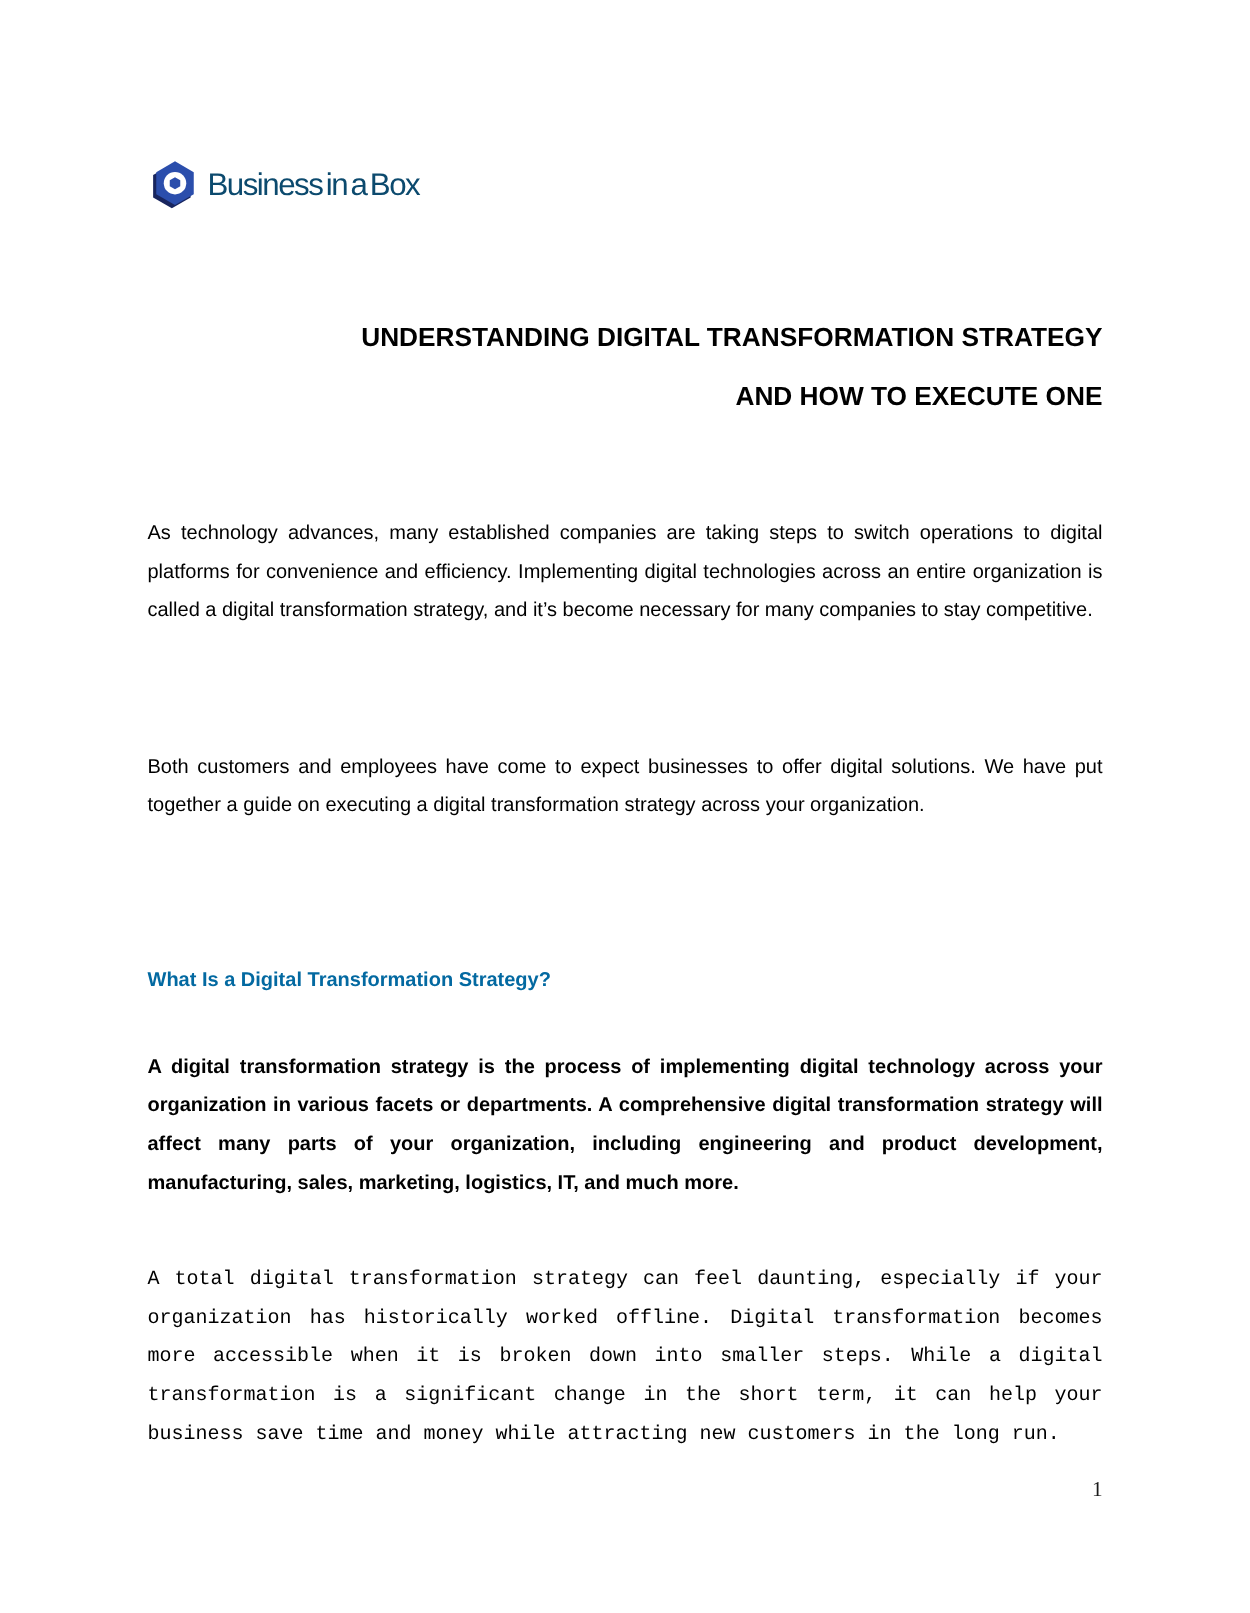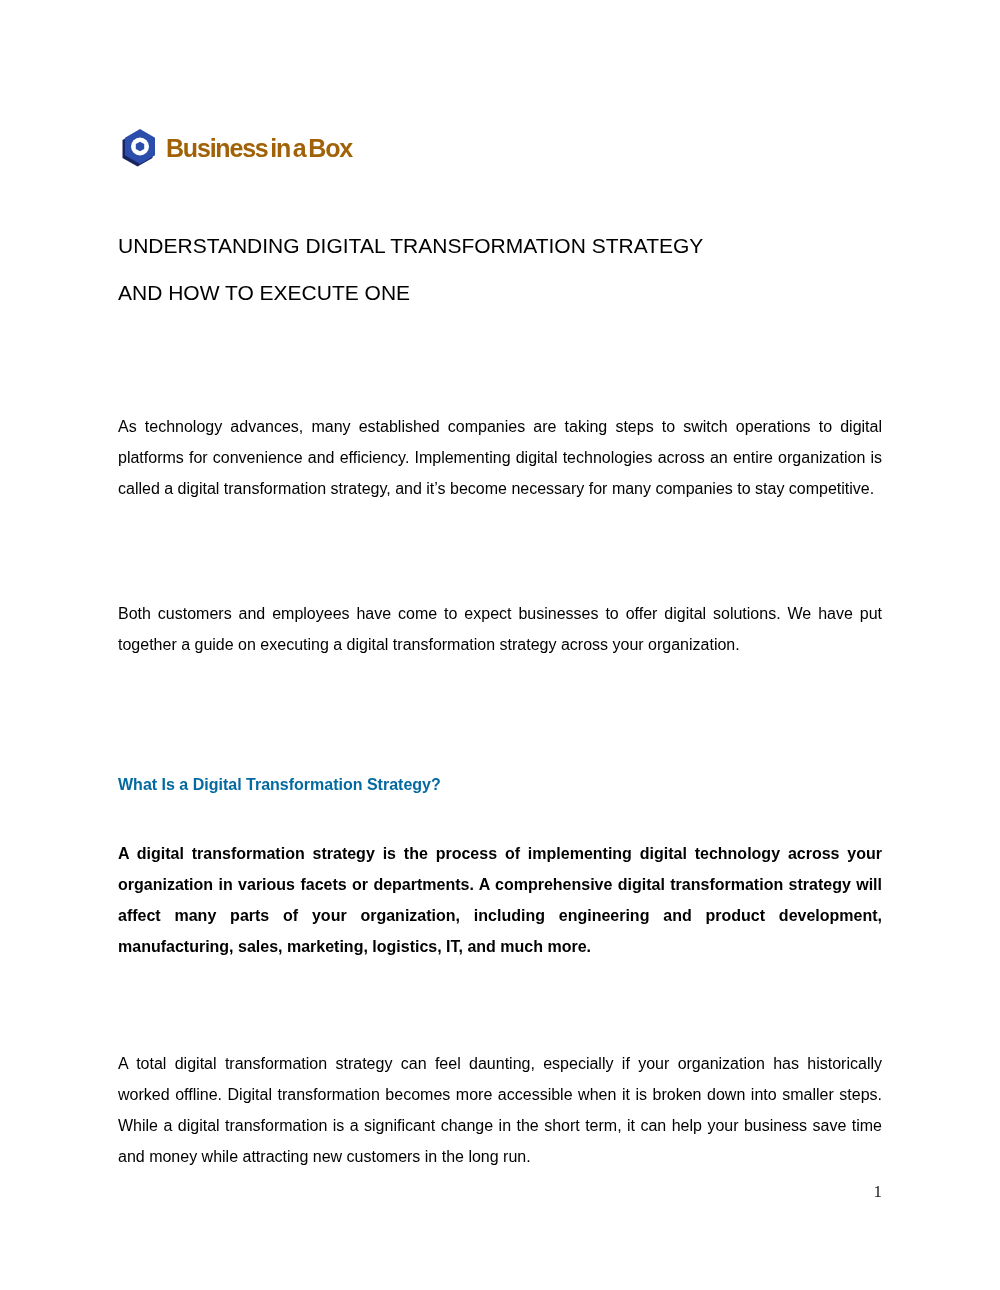--- a/index.html
+++ b/index.html
@@ -24,36 +24,36 @@
     align-items: center;
     gap: 7px;
   }
   .logo-icon {
     width: 38px;
     height: 40px;
     display: block;
   }
   .logo-text {
     font-size: 25px;
-    font-weight: 700;
+    font-weight: 400;
     letter-spacing: -1.2px;
     word-spacing: -3px;
-    color: #a16207;
+    color: #0c4a6e;
     line-height: 40px;
     white-space: nowrap;
   }
   .title {
     position: absolute;
     left: 118px;
-    top: 222px;
+    top: 247px;
     width: 764px;
     margin: 0;
-    text-align: left;
+    text-align: right;
     font-size: 21px;
-    font-weight: normal;
+    font-weight: bold;
     line-height: 47px;
     color: #000000;
   }
   .title .title-line {
     display: block;
   }
   .body-para {
     position: absolute;
     left: 118px;
     width: 764px;
@@ -73,21 +73,21 @@
     left: 118px;
     top: 769px;
     width: 764px;
     margin: 0;
     font-size: 16px;
     font-weight: bold;
     line-height: 31px;
     color: #0369a1;
   }
   .para-3 { top: 838px; font-weight: bold; }
-  .para-4 { top: 1048px; }
+  .para-4 { top: 1008px; font-family: Liberation Mono, monospace; }
   .page-number {
     position: absolute;
     left: 118px;
     top: 1182px;
     width: 764px;
     text-align: right;
     font-family: "Liberation Serif", "DejaVu Serif", serif;
     font-size: 17px;
     color: #1a1a1a;
   }

